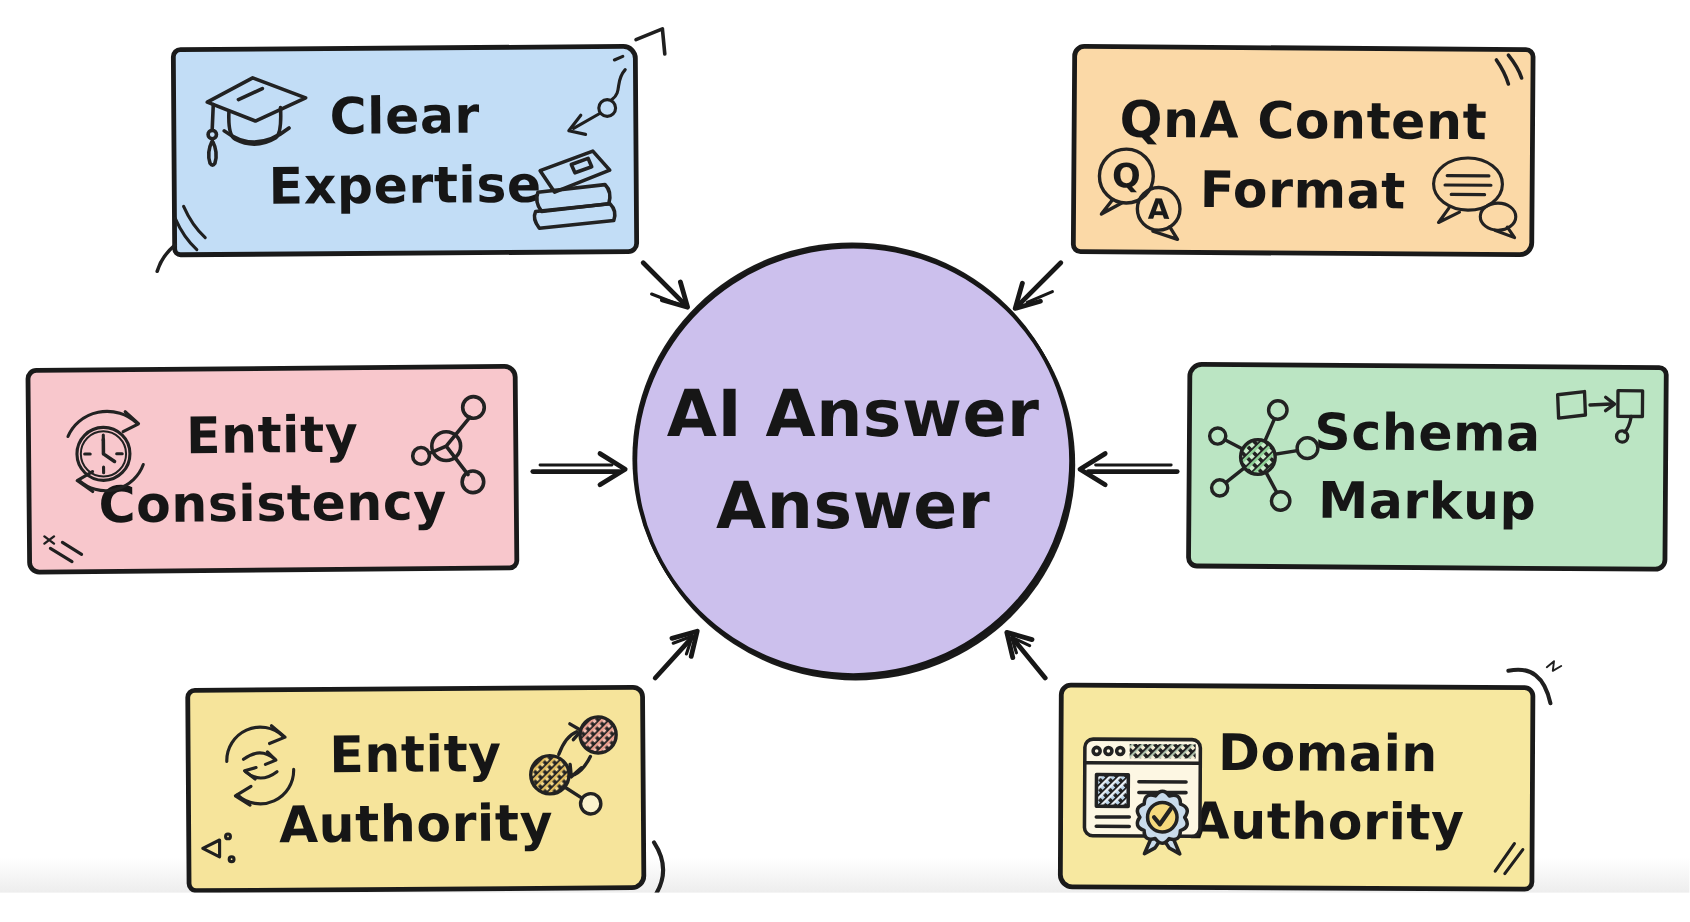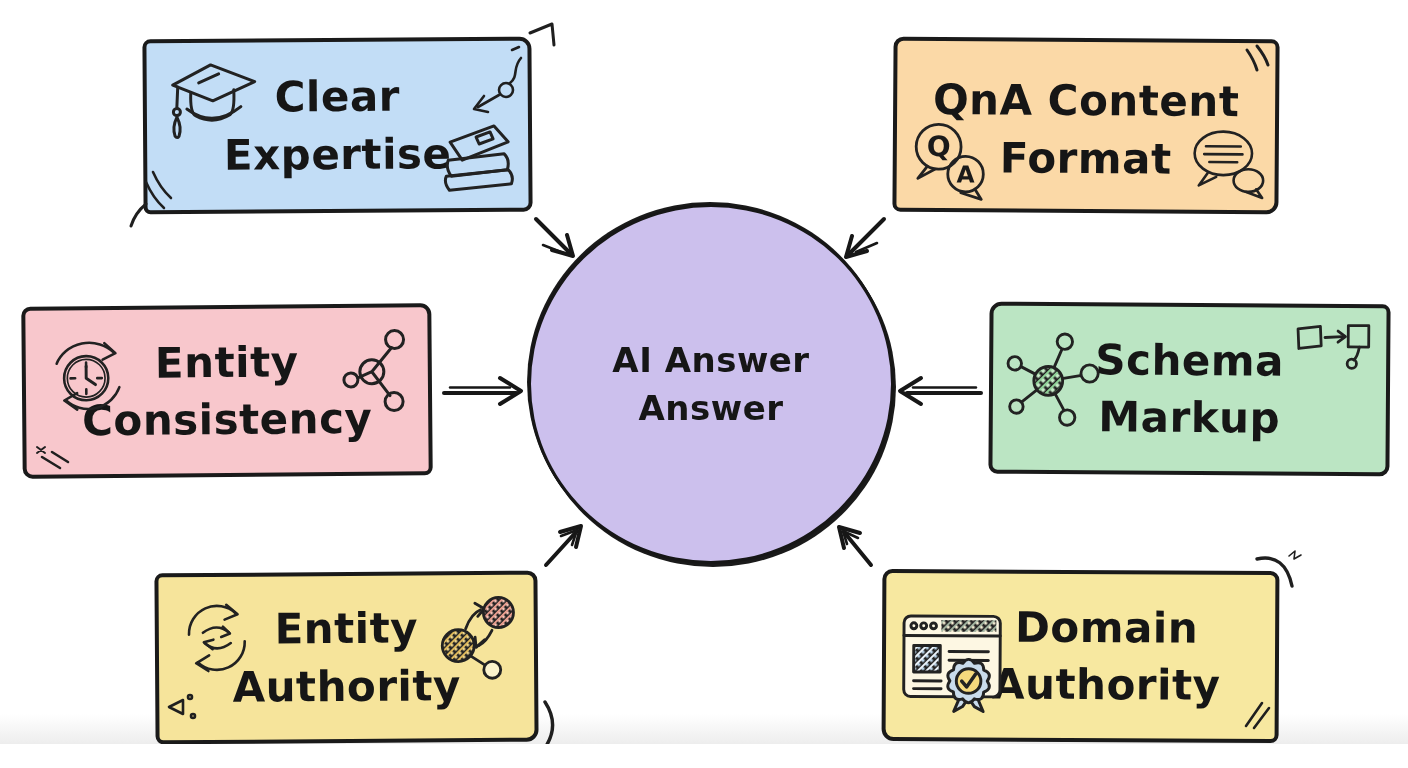--- a/index.html
+++ b/index.html
@@ -26,21 +26,21 @@
   #node-domain-authority  {left:882px;top:570px;width:397px;height:172px;border-radius:10px 9px 8px 12px;transform:rotate(0.3deg);}
   #node-domain-authority .label{padding-left:52px;}
   .circle{
     position:absolute;left:528px;top:204px;width:366px;height:360px;
     border:3.5px solid #161616;border-radius:50%;
     box-shadow:2px 3px 0 #1a1a1a,-1px -2px 0 #1a1a1a;
     display:flex;flex-direction:column;align-items:center;justify-content:center;
     box-sizing:border-box;
   }
   .circle .label{
-    font-weight:700;font-size:34px;line-height:1.42;color:#161616;
+    font-weight:700;font-size:54px;line-height:1.42;color:#161616;
     text-align:center;letter-spacing:.5px;
   }
   .overlay{position:absolute;left:0;top:0;width:1408px;height:768px;pointer-events:none;}
   .icon-svg{stroke:#222;fill:none;stroke-linecap:round;stroke-linejoin:round;}
 </style>
 </head>
 <body>
 
 <div class="canvas">
 

